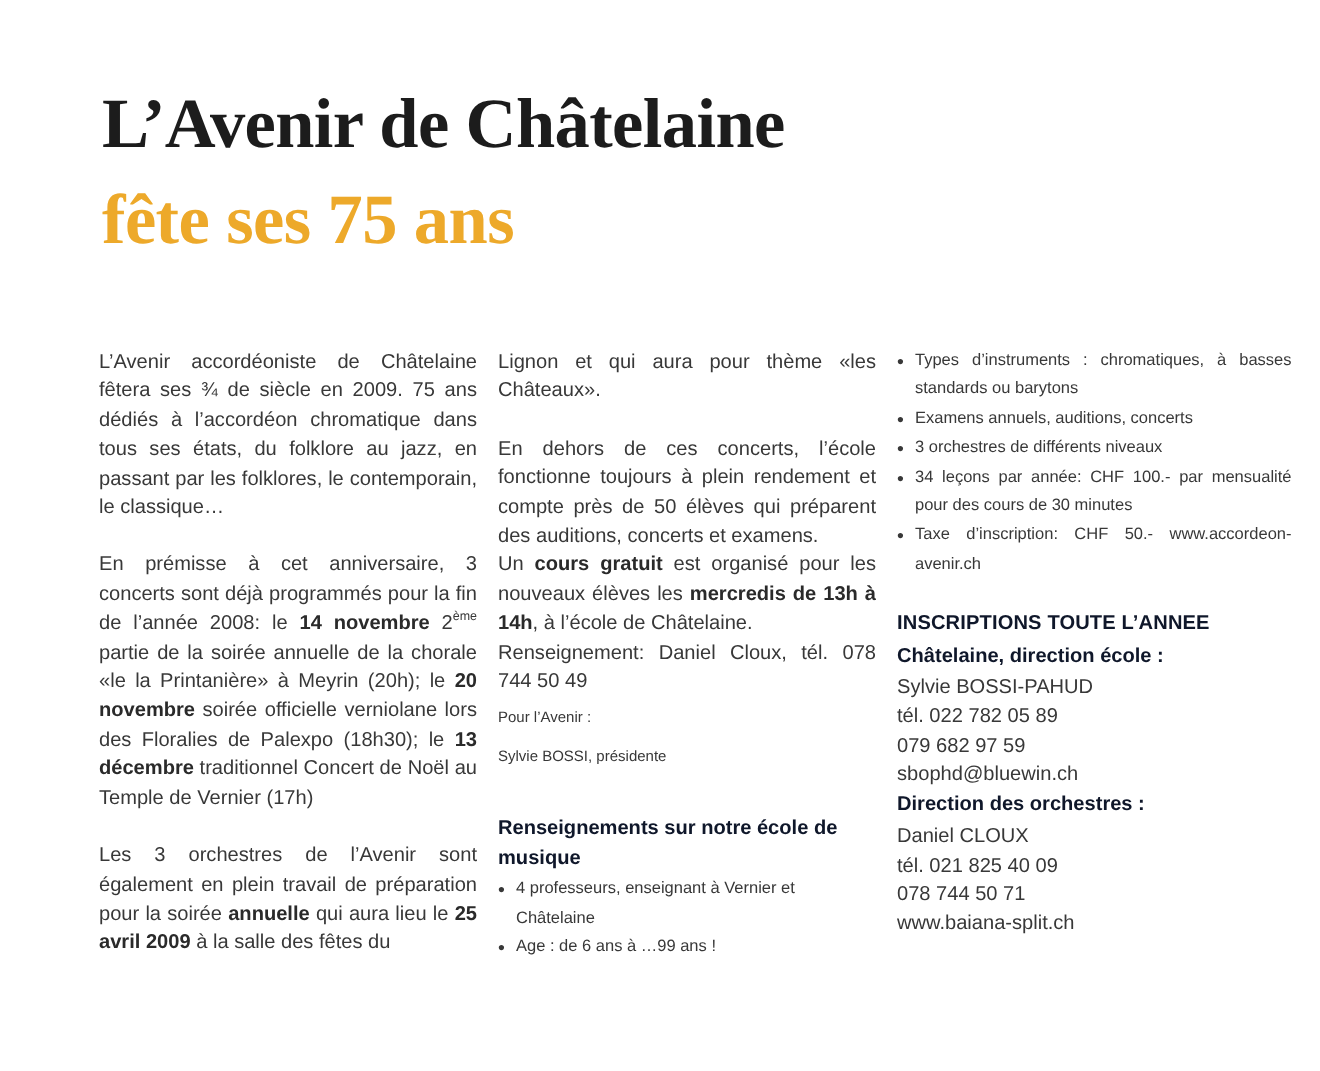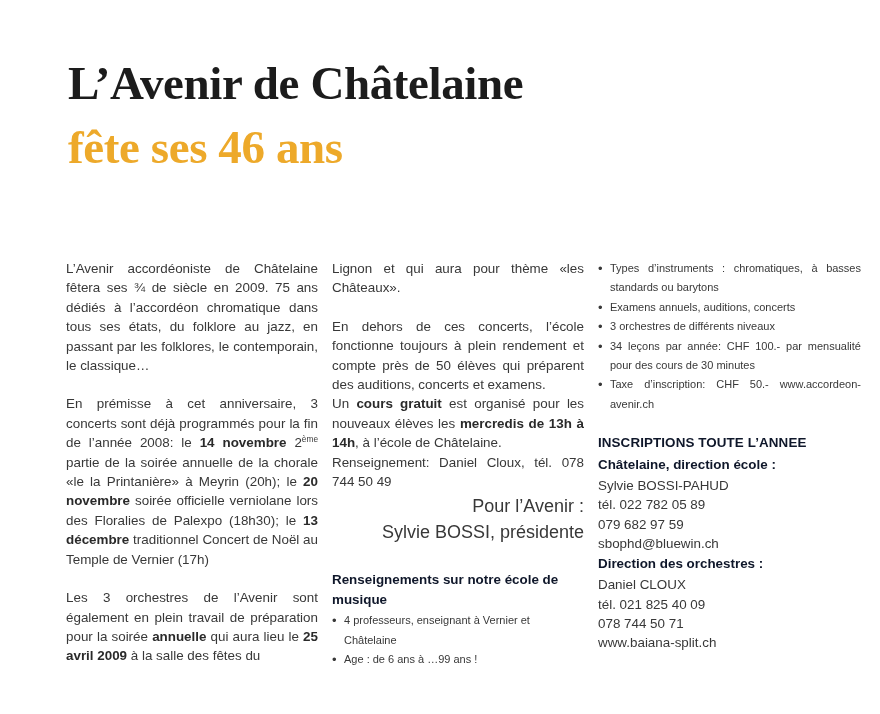--- a/index.html
+++ b/index.html
@@ -42,21 +42,20 @@
   .headline-line.accent{ color: #eda92a; }
 
   
   .columns {
     position: absolute;
     left: 66px;
     top: 231px;
     width: 795px;
     display: flex;
     gap: 0;
-    margin-top: 28px;
   }
   .col {
     box-sizing: border-box;
   }
   .col-1 { width: 266px; padding-right: 14px; }
   .col-2 { width: 266px; padding-right: 14px; }
   .col-3 { width: 263px; }
 
   .para {
     font-size: 13.4px;
@@ -70,23 +69,23 @@
 
   b, strong { font-weight: bold; color: #2a2a2a; }
 
   sup {
     font-size: 0.62em;
     vertical-align: super;
     line-height: 0;
   }
 
   .signature {
-    font-size: 18px;
-    line-height: 19.4px;
-    text-align: right;
+    font-size: 10px;
+    line-height: 19.4px;
+    text-align: left;
     margin: 6px 0 0 0;
   }
 
   
   .subhead {
     font-size: 13.4px;
     line-height: 19.4px;
     font-weight: bold;
     color: #0f172a;
     margin: 0 0 2px 0;
@@ -125,21 +124,21 @@
   .gap-md { height: 19px; }
   .gap-lg { height: 28px; }
 </style>
 </head>
 <body>
 
 <div class="page">
 
   <div class="headline">
     <div class="headline-line dark">L’Avenir de Châtelaine</div>
-    <div class="headline-line accent">fête ses 46 ans</div>
+    <div class="headline-line accent">fête ses 75 ans</div>
   </div>
 
   <div class="columns">
 
     <div class="col col-1">
 
       <p class="para">L’Avenir accordéoniste de Châtelaine fêtera ses ¾ de siècle en 2009. 75 ans dédiés à l’accordéon chromatique dans tous ses états, du folklore au jazz, en passant par les folklores, le contemporain, le classique…</p>
 
       <p class="para">
         <span>En prémisse à cet anniversaire, 3 concerts sont déjà programmés pour la fin de l’année 2008: le </span><b>14 novembre</b><span> 2</span><sup>ème</sup><span> partie de la soirée annuelle de la chorale «le la Printanière» à Meyrin (20h); le </span><b>20 novembre</b><span> soirée officielle verniolane lors des Floralies de Palexpo (18h30); le </span><b>13 décembre</b><span> traditionnel Concert de Noël au Temple de Vernier (17h)</span>

